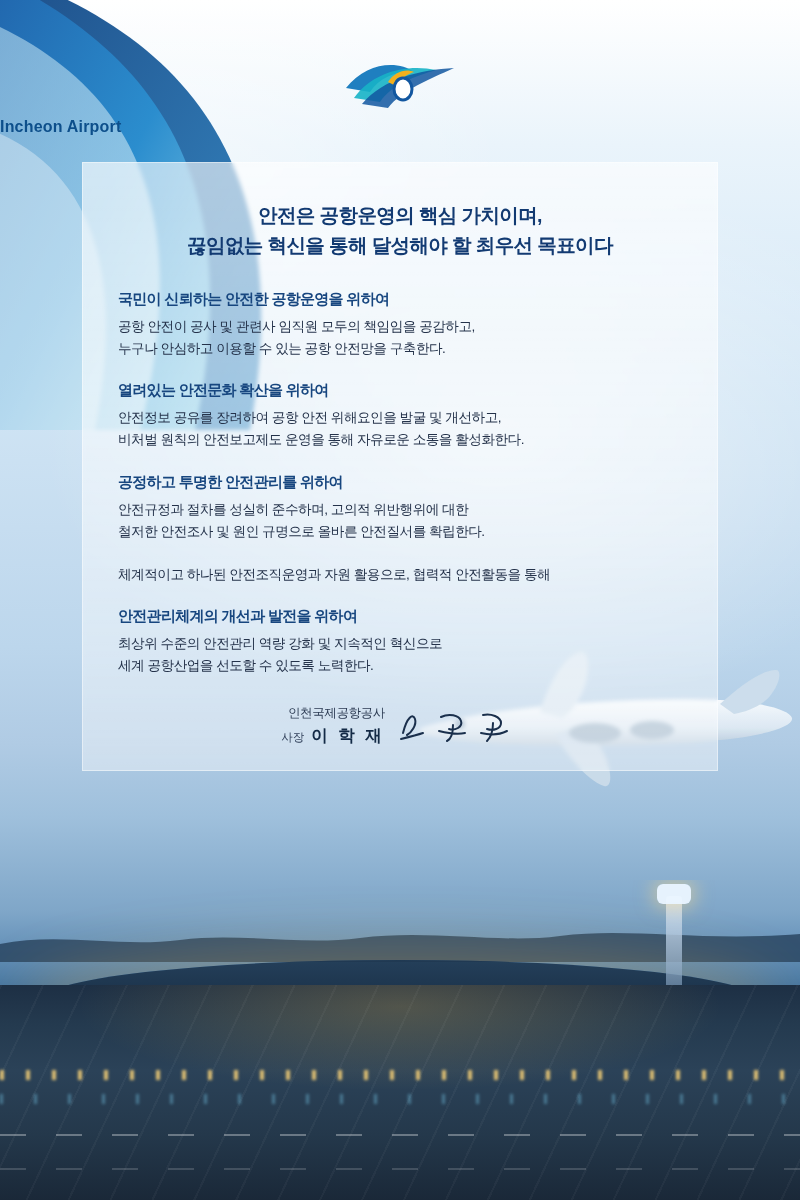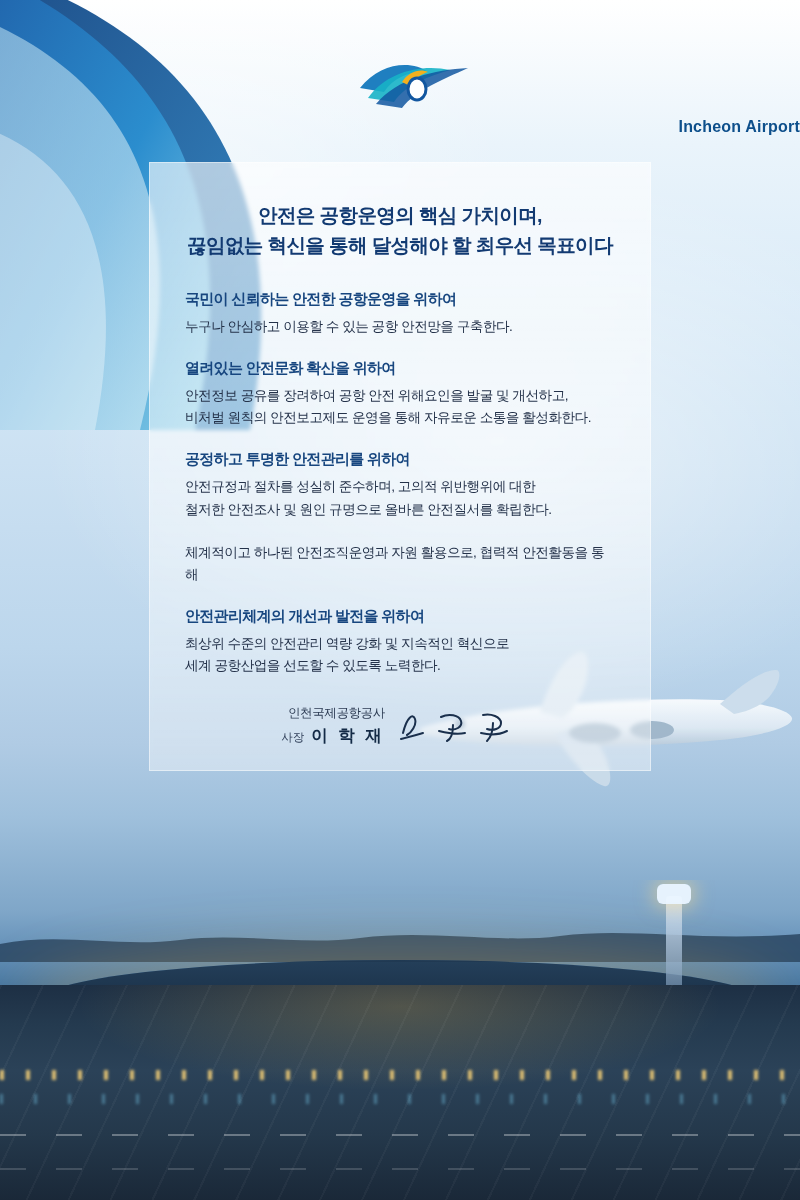--- a/index.html
+++ b/index.html
@@ -108,42 +108,42 @@
   .glow-row.g2 { bottom:96px; opacity:.55;
     background:repeating-linear-gradient(to right, rgba(130,220,255,.7) 0 3px, rgba(130,220,255,0) 3px 34px); }
 
   
   .hills { position:absolute; left:0; bottom:238px; width:100%; height:44px; }
 
   
   .content { position:absolute; left:0; top:0; width:100%; }
 
   .logo-wrap {
-    width:100%; text-align:right; padding-top:58px;padding-left:28px;
+    width:100%; text-align:left; padding-top:58px;
   }
   .logo-mark { display:block; margin:0 auto; }
   .logo-text {
     margin-top:4px;
     font-size:16px; font-weight:700; letter-spacing:.2px;
     color:#0d4f8b;
   }
 
   .title {
     margin-top:34px;
     text-align:center;
     font-size:43px;
     font-weight:700;
     letter-spacing:-1px;
     color:#15396e;
     text-shadow:0 2px 5px rgba(255,255,255,.8), 0 1px 0 #fff;
   }
 
   .panel {
     position:relative;
-    width:502px;
+    width:636px;
     margin:26px auto 0 auto;
     padding:38px 36px 24px 36px;
     background:linear-gradient(to bottom, rgba(255,255,255,.62), rgba(255,255,255,.40));
     box-shadow:0 0 0 1px rgba(255,255,255,.45) inset;
     backdrop-filter:blur(2px);
   }
 
   .lead {
     text-align:center;
     color:#123a72;
@@ -273,20 +273,21 @@
     <div class="panel">
 
       <div class="lead">
         <div>안전은 공항운영의 핵심 가치이며,</div>
         <div>끊임없는 혁신을 통해 달성해야 할 최우선 목표이다</div>
       </div>
 
       <div class="sec">
         <div class="sec-h">국민이 신뢰하는 안전한 공항운영을 위하여</div>
         <div class="sec-b">
+          <div>공항 안전이 공사 및 관련사 임직원 모두의 책임임을 공감하고,</div>
           <div>누구나 안심하고 이용할 수 있는 공항 안전망을 구축한다.</div>
         </div>
       </div>
 
       <div class="sec">
         <div class="sec-h">열려있는 안전문화 확산을 위하여</div>
         <div class="sec-b">
           <div>안전정보 공유를 장려하여 공항 안전 위해요인을 발굴 및 개선하고,</div>
           <div>비처벌 원칙의 안전보고제도 운영을 통해 자유로운 소통을 활성화한다.</div>
         </div>

